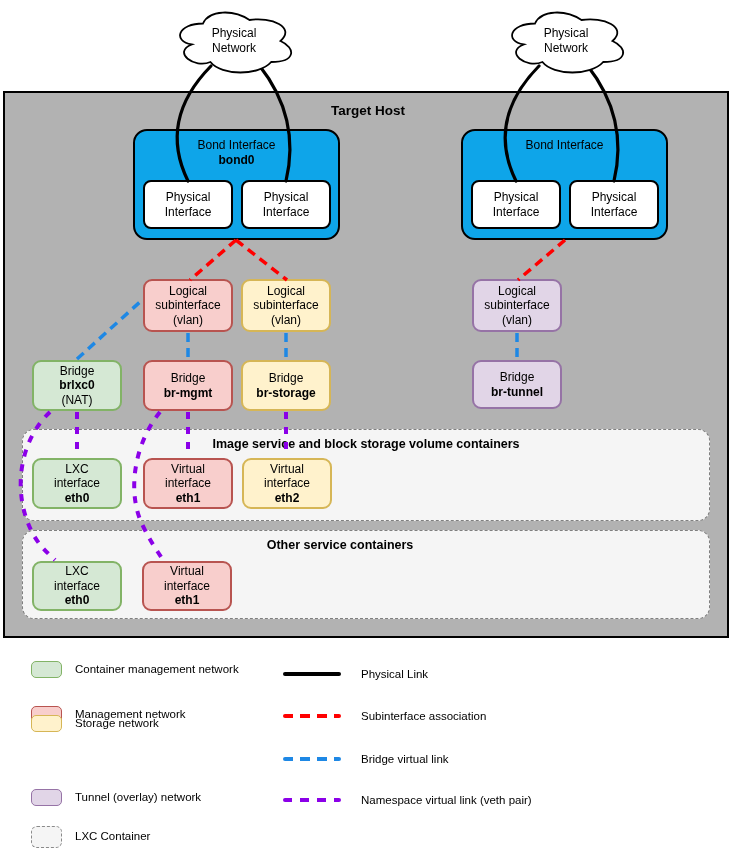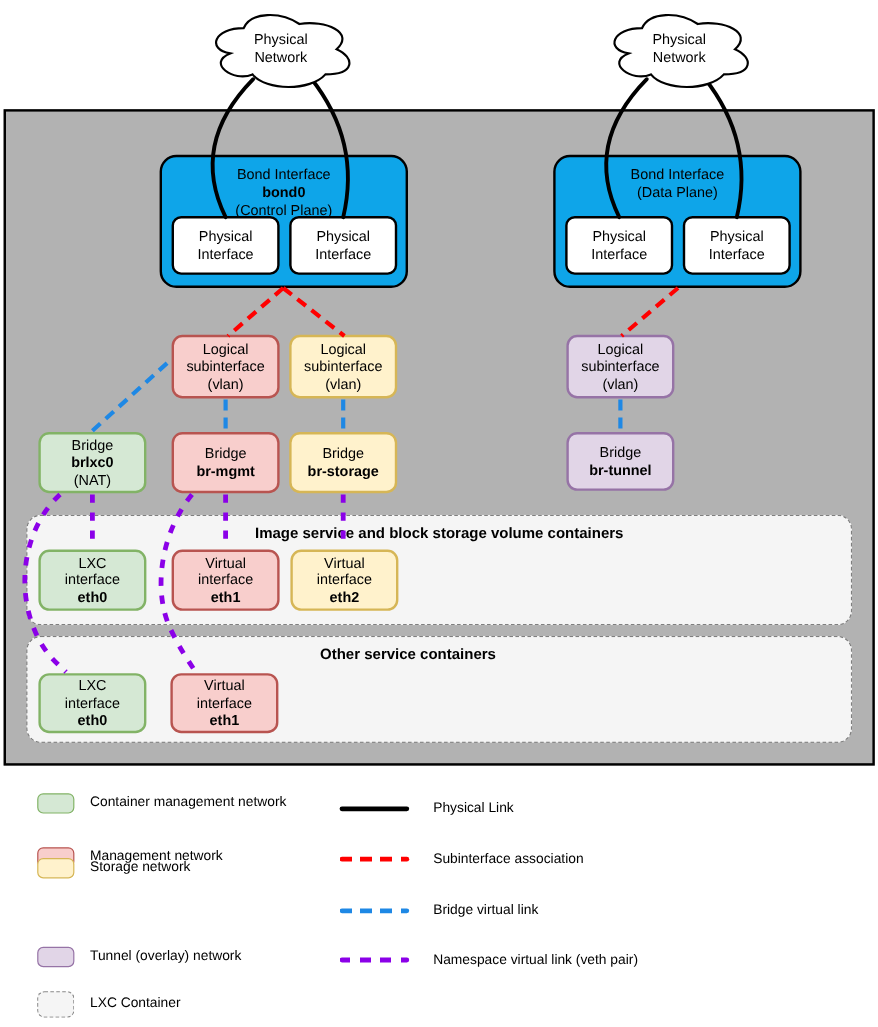--- a/index.html
+++ b/index.html
@@ -53,27 +53,25 @@
 
   <div class="abs lxc-zone" style="left:22px;top:429px;width:688px;height:92px;"></div>
   <div class="abs zone-title" style="left:22px;top:437px;width:688px;">Image service and block storage volume containers</div>
   <div class="abs lxc-zone" style="left:22px;top:530px;width:688px;height:89px;"></div>
   <div class="abs zone-title" style="left:22px;top:538px;width:636px;">Other service containers</div>
 
   <div class="abs bond" style="left:133px;top:129px;width:207px;height:111px;">
     <div class="bond-title">
       <div>Bond Interface</div>
       <div class="bold">bond0</div>
-      <div>(Control Plane)</div>
     </div>
   </div>
   <div class="abs bond" style="left:461px;top:129px;width:207px;height:111px;">
     <div class="bond-title">
       <div>Bond Interface</div>
-      <div>(Data Plane)</div>
     </div>
   </div>
 
   <div class="abs node white-node" style="left:143px;top:180px;width:90px;height:49px;">
     <span>Physical</span>
       <span>Interface</span>
   </div>
   <div class="abs node white-node" style="left:241px;top:180px;width:90px;height:49px;">
     <span>Physical</span>
       <span>Interface</span>
@@ -186,20 +184,21 @@
 
   <div class="abs cloud-text" style="left:172px;top:26px;">
     <div>Physical</div>
       <div>Network</div>
   </div>
   <div class="abs cloud-text" style="left:504px;top:26px;">
     <div>Physical</div>
       <div>Network</div>
   </div>
 
+  <div class="abs host-title">Target Host</div>
 
   <div class="legend-row" style="left:31px;top:706px;">
     <div class="swatch" style="background:#f8cecc;border:1.6px solid #b85450;"></div>
     <div class="legend-label">Management network</div>
   </div>
   <div class="legend-row" style="left:31px;top:661px;">
     <div class="swatch" style="background:#d5e8d4;border:1.6px solid #82b366;"></div>
     <div class="legend-label">Container management network</div>
   </div>
   <div class="legend-row" style="left:31px;top:715px;">

